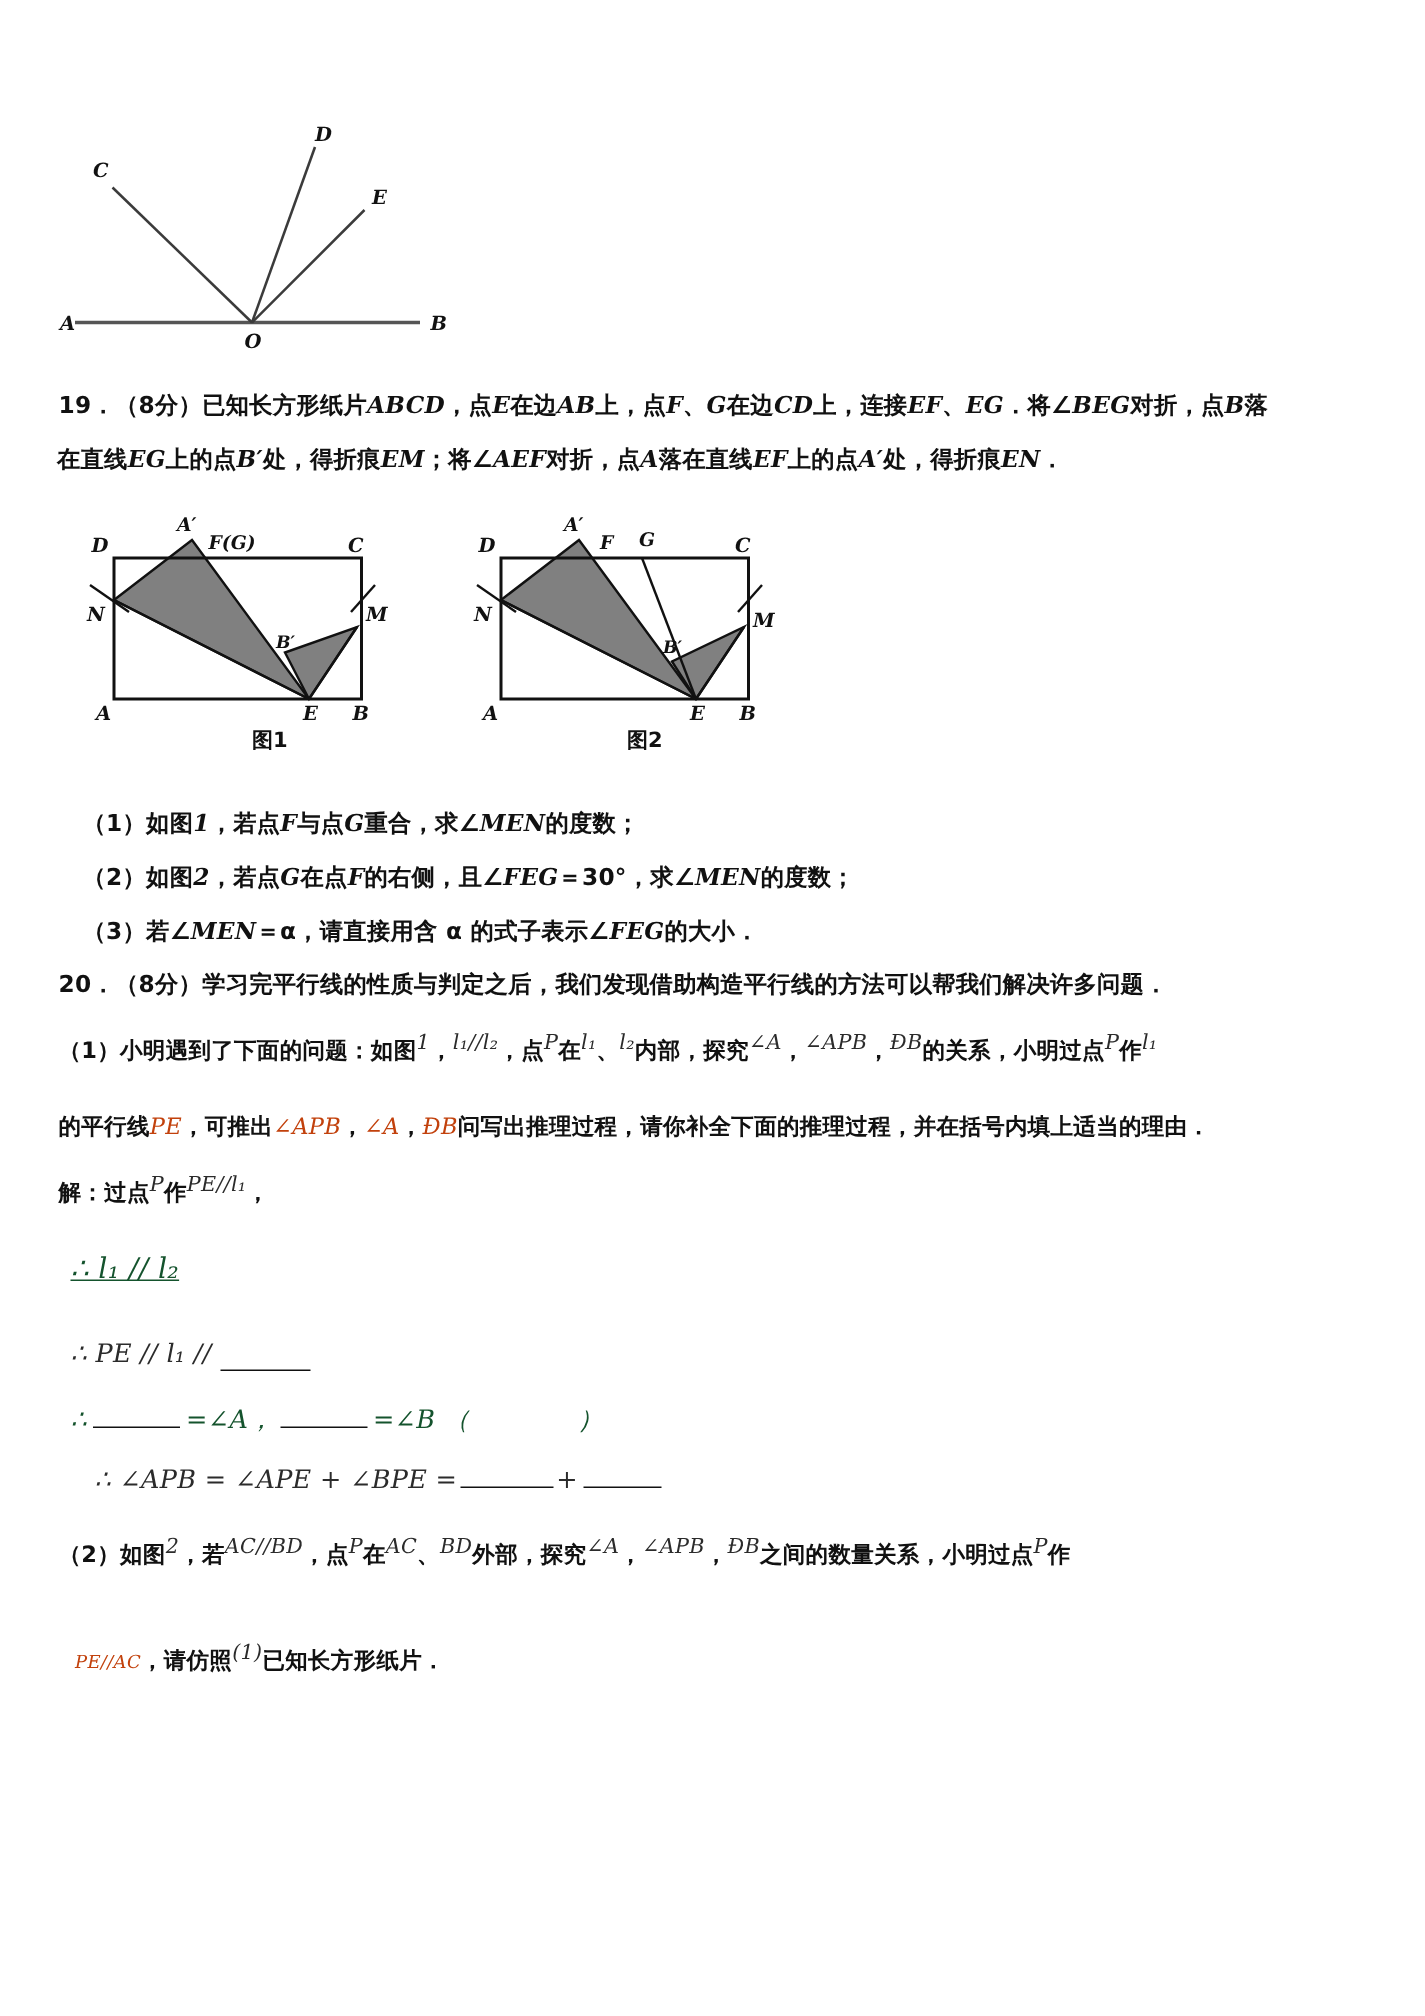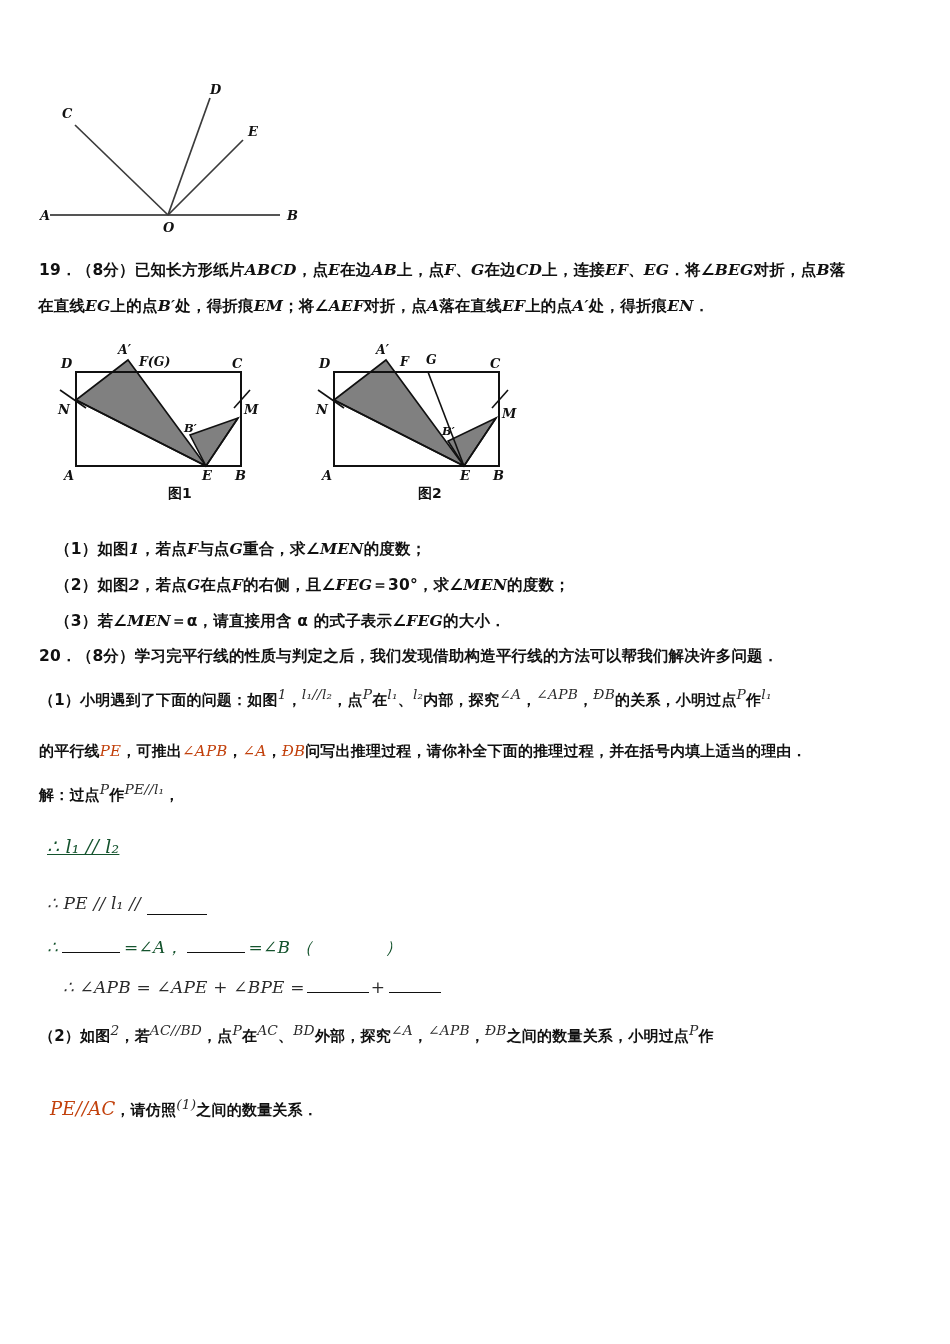--- a/index.html
+++ b/index.html
@@ -234,16 +234,16 @@
 
   <div class="txt" style="left:47px; top:979px; font-style:italic; font-weight:400; font-size:17px; color:#2b2b2b;margin-left:16px;">
     <span>∴ ∠APB = ∠APE + ∠BPE =</span><span class="blank" style="width:62px; margin:0 2px;"></span><span>+</span><span class="blank" style="width:52px; margin-left:4px;"></span>
   </div>
 
   <div class="txt cn" style="left:39px; top:1029px; font-size:15px;">
     <span>（2）</span><span>如图</span><span class="raise">2</span><span>，若</span><span class="raise">AC//BD</span><span>，点</span><span class="raise">P</span><span>在</span><span class="raise">AC</span><span>、</span><span class="raise">BD</span><span>外部，探究</span><span class="raise">∠A</span><span>，</span><span class="raise">∠APB</span><span>，</span><span class="raise">ÐB</span><span>之间的数量关系，小明过点</span><span class="raise">P</span><span>作</span>
   </div>
 
   <div class="txt cn" style="left:50px; top:1100px; font-size:15px;">
-    <span class="mi-lite" style="font-size:18px;">PE//AC</span><span>，请仿照</span><span class="raise">(1)</span><span>之间的数量关系．</span>
+    <span class="mi-lite" style="font-size:12px;">PE//AC</span><span>，请仿照</span><span class="raise">(1)</span><span>已知长方形纸片．</span>
   </div>
 
 </div>
 
 </body></html>

